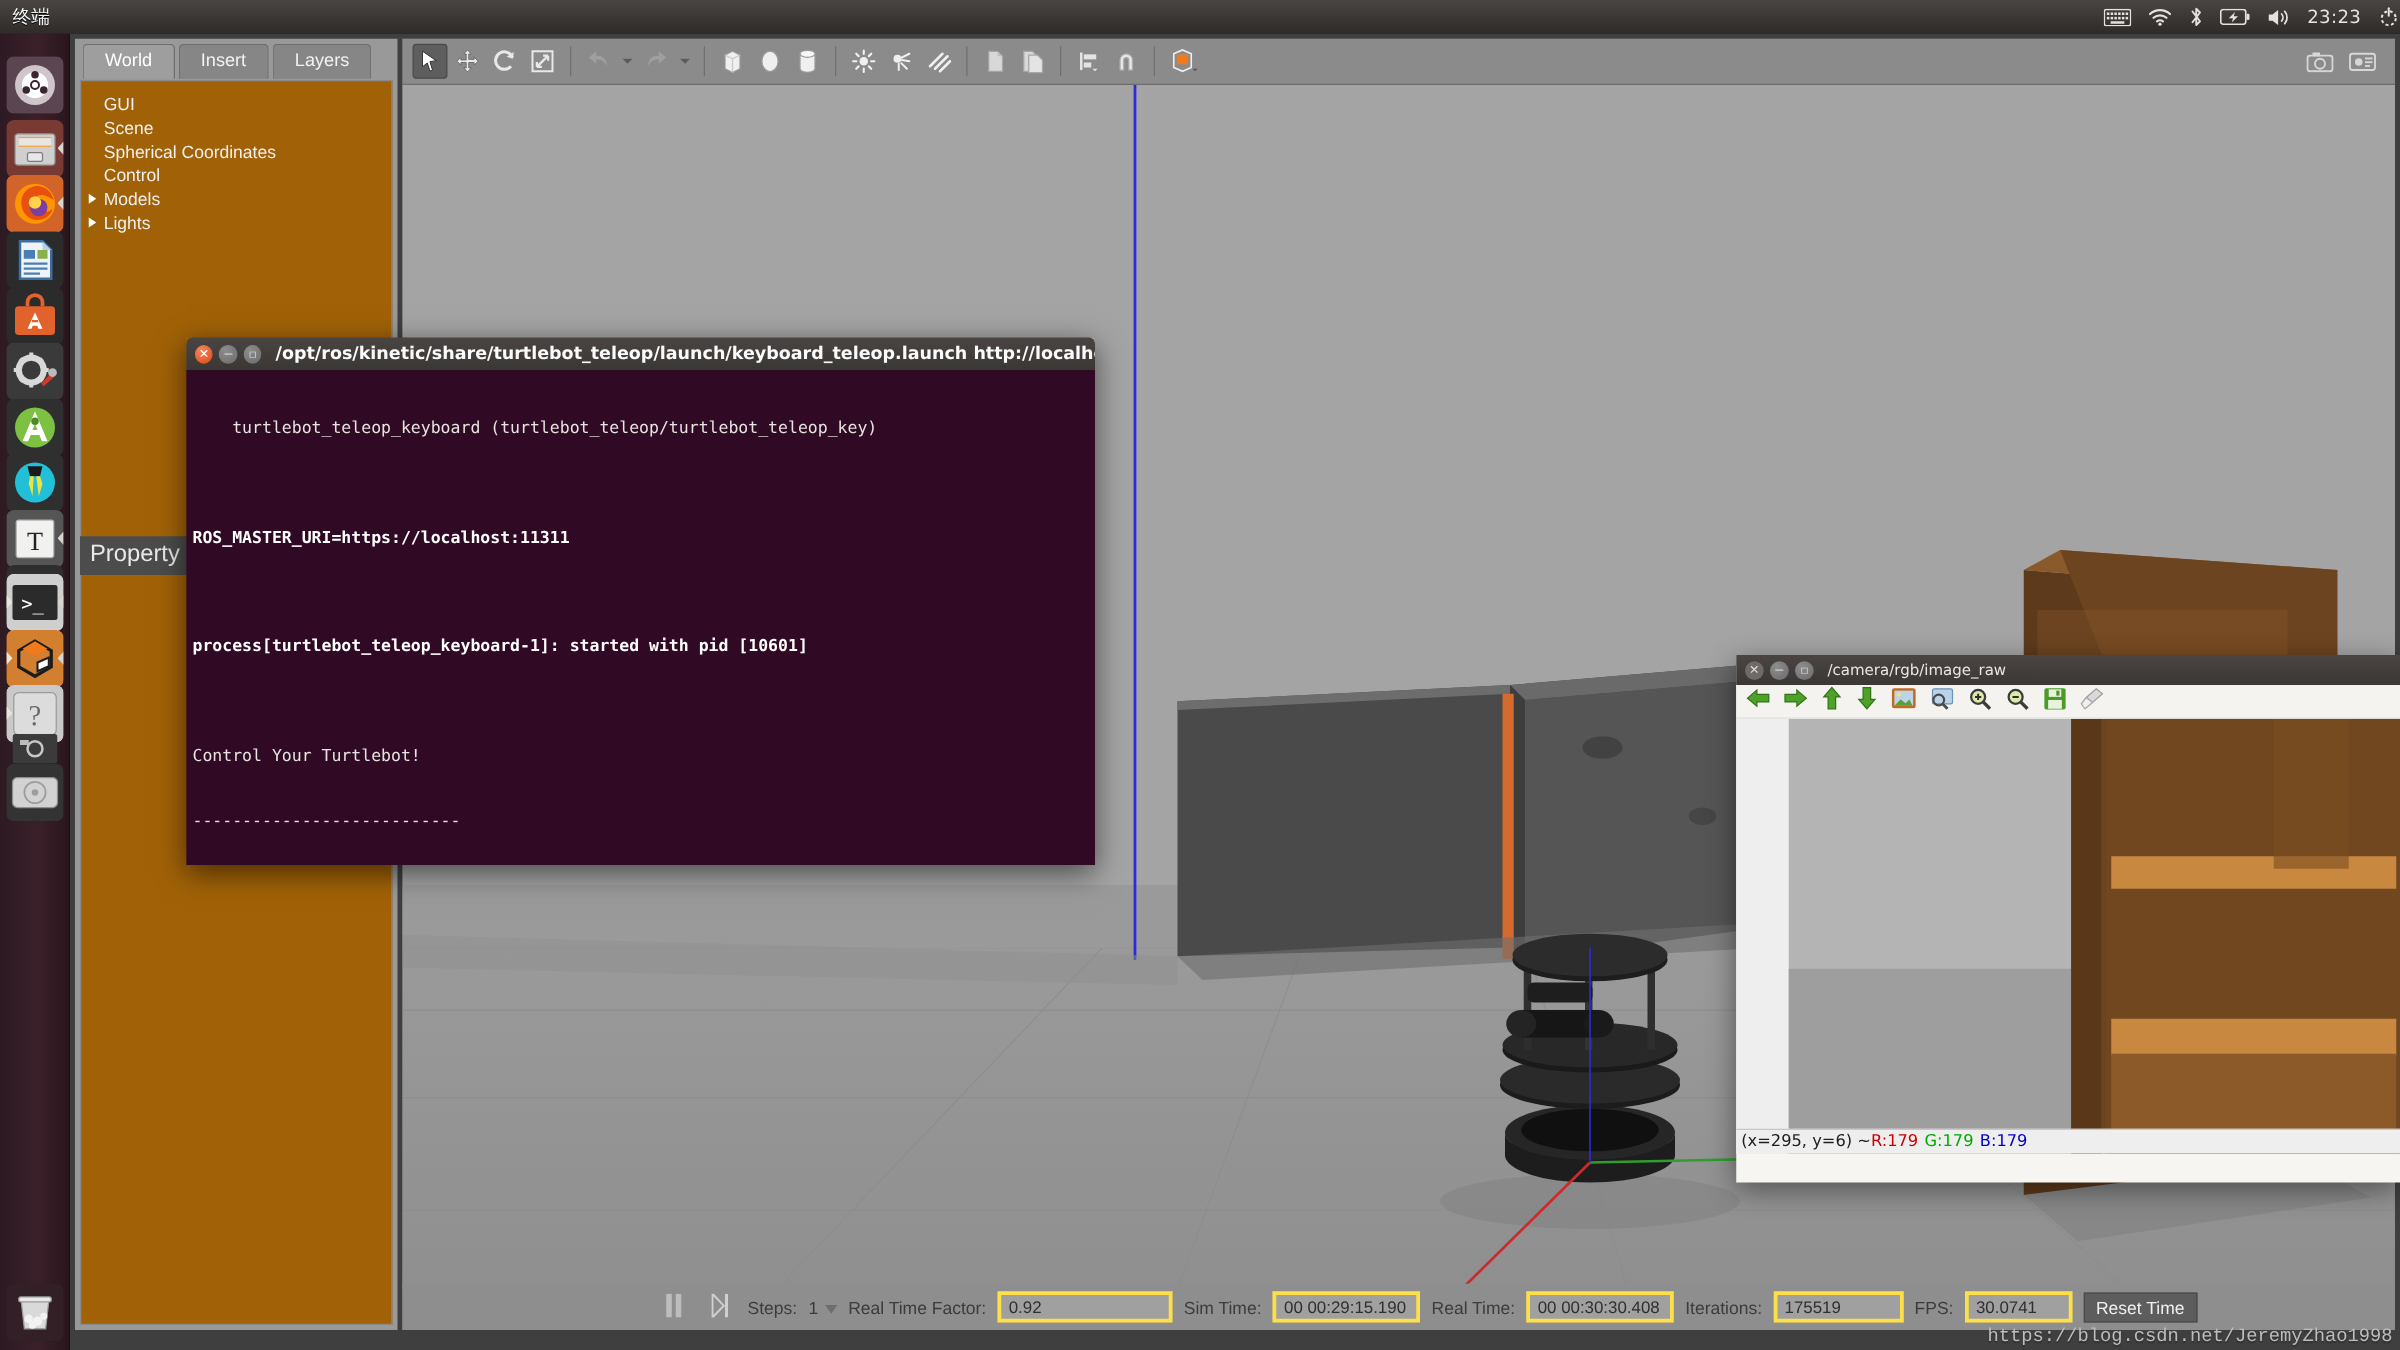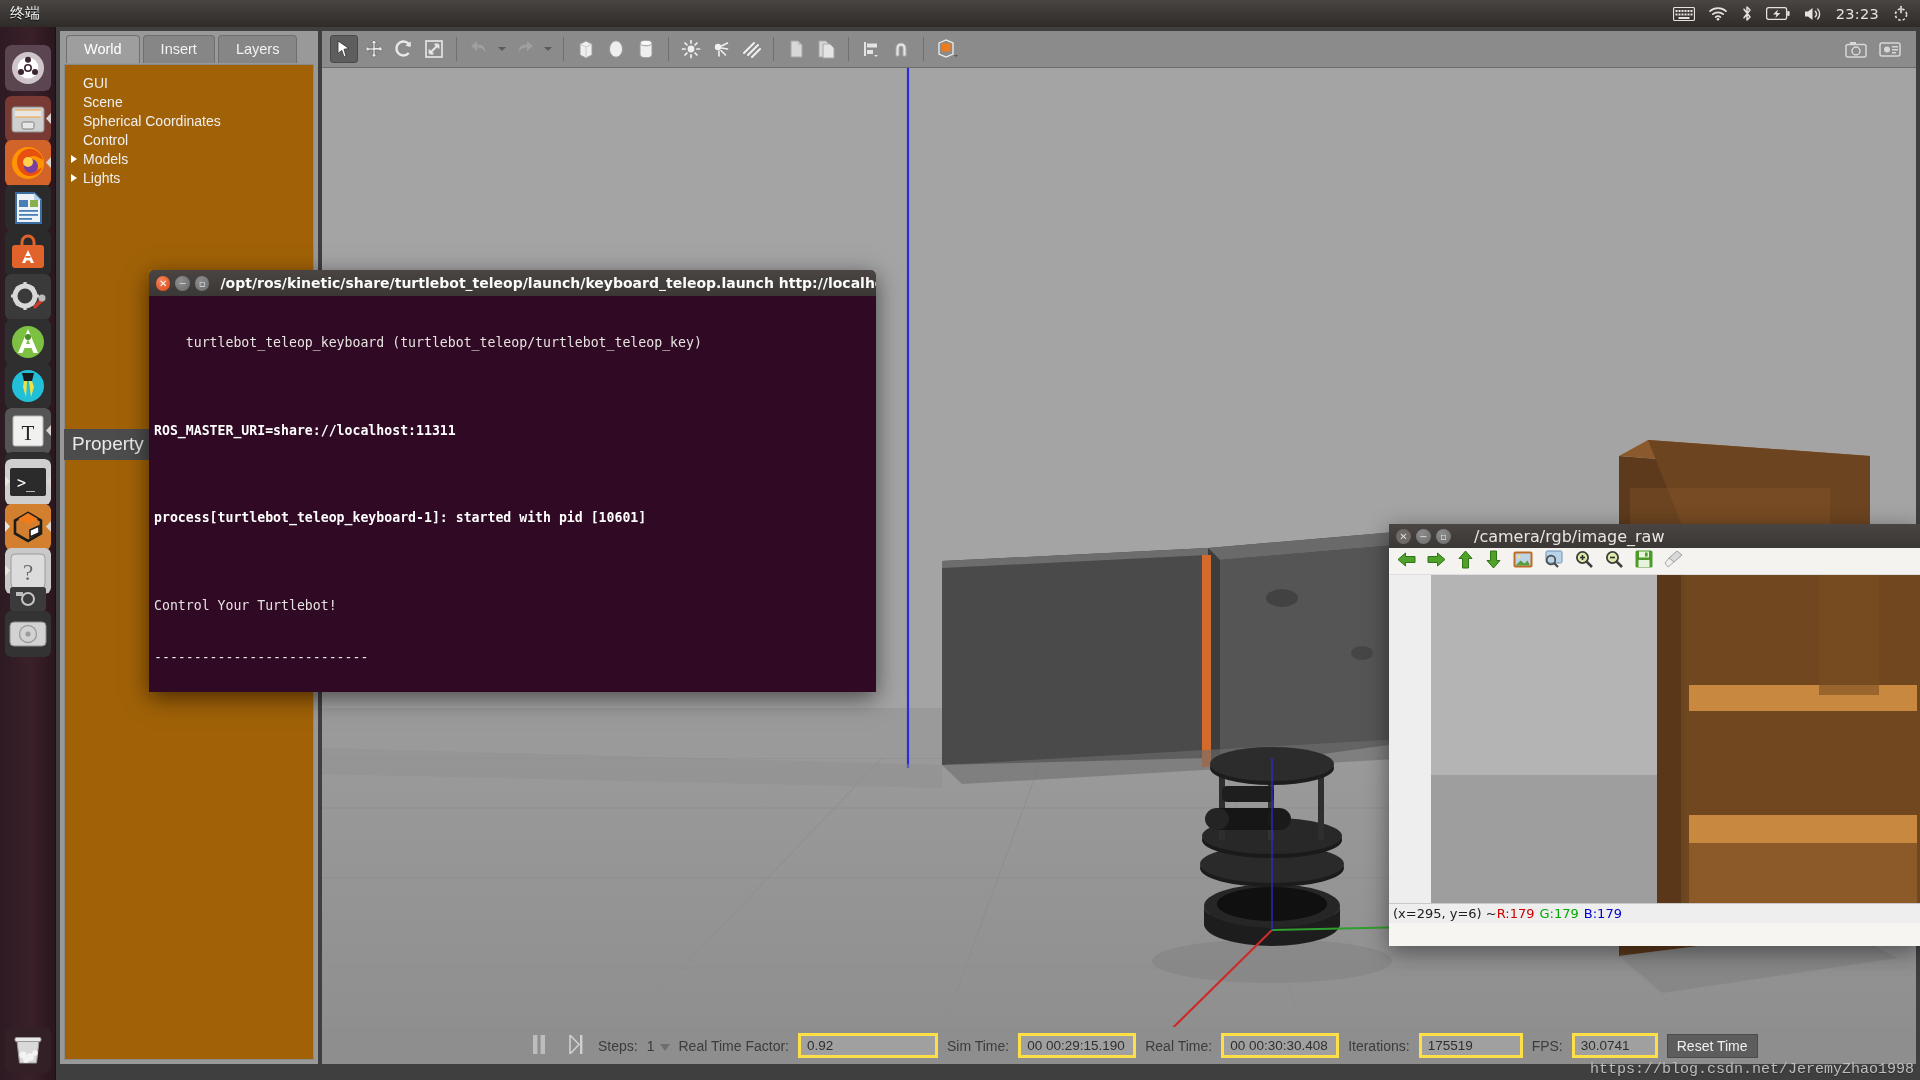--- a/index.html
+++ b/index.html
@@ -16,21 +16,21 @@
     position: absolute; left: 0; top: 0; width: 1920px; height: 27px;
     background: linear-gradient(to bottom, #4a4542 0%, #3b3836 50%, #2e2b29 100%);
     display: flex; align-items: center;
     z-index: 60;
   }
   .tp-title {
     color: #f2f2f2; font-size: 15px; padding-left: 10px;
     font-family: "DejaVu Sans", sans-serif;
     text-shadow: 0 1px 0 #000;
   }
-  .tp-right { margin-left: auto; display: flex; align-items: center; gap: 13px; padding-right: 10px; }
+  .tp-right { margin-left: auto; display: flex; align-items: center; gap: 13px; }
   .tp-right svg { display: block; }
   .tp-clock { color: #e8e4df; font-size: 14.5px; letter-spacing: .3px; font-family: "DejaVu Sans", sans-serif;}
 
   
   .launcher {
     position: absolute; left: 0; top: 27px; width: 56px; height: 1053px;
     background: linear-gradient(to right, #2d1a23 0%, #3a2029 55%, #2a161e 100%);
     z-index: 55;
     border-right: 1px solid #1d1014;
   }
@@ -159,21 +159,21 @@
   
   .imgwin {
     position: absolute; left: 1389px; top: 524px; width: 531px; height: 422px;
     z-index: 40; box-shadow: 0 6px 22px rgba(0,0,0,.45);
     background: #f6f5f2;
   }
   .imgwin-title {
     height: 24px; background: linear-gradient(to bottom,#4a4542,#3a3735);
     display:flex; align-items:center; padding-left: 7px; gap:5px;
   }
-  .imgwin-title-text { color:#e9e6e2; font-size: 16px; margin-left: 18px;
+  .imgwin-title-text { color:#e9e6e2; font-size: 12px; margin-left: 6px;
      font-family: "DejaVu Sans", sans-serif; }
   .imgwin-tools {
     height: 27px; background: #f4f3ef; display:flex; align-items:center;
     gap: 11px; padding-left: 8px; border-bottom: 1px solid #ddd;
   }
   .imgwin-canvas { position: relative; height: 348px; background: #e9e9e9; overflow:hidden; }
   .imgwin-status {
     position:absolute; left: 0; bottom: 0; width: 100%; height: 20px;
     background: #eeeeee; border-top: 1px solid #c8c8c8;
     font-size: 13px; padding-left: 4px; display:flex; align-items:center;
@@ -721,21 +721,21 @@
   <div class="term">
     <div class="term-title">
       <span class="wbtn close">✕</span>
       <span class="wbtn min">−</span>
       <span class="wbtn max">▫</span>
       <span class="term-title-text">/opt/ros/kinetic/share/turtlebot_teleop/launch/keyboard_teleop.launch http://localhost</span>
     </div>
     <div class="term-body">
       <div>    turtlebot_teleop_keyboard (turtlebot_teleop/turtlebot_teleop_key)</div>
       <div></div>
-      <div class="b">ROS_MASTER_URI=share://localhost:11311</div>
+      <div class="b">ROS_MASTER_URI=https://localhost:11311</div>
       <div></div>
       <div class="b">process[turtlebot_teleop_keyboard-1]: started with pid [10601]</div>
       <div></div>
       <div>Control Your Turtlebot!</div>
       <div>---------------------------</div>
       
       
       
       
       <div></div>

